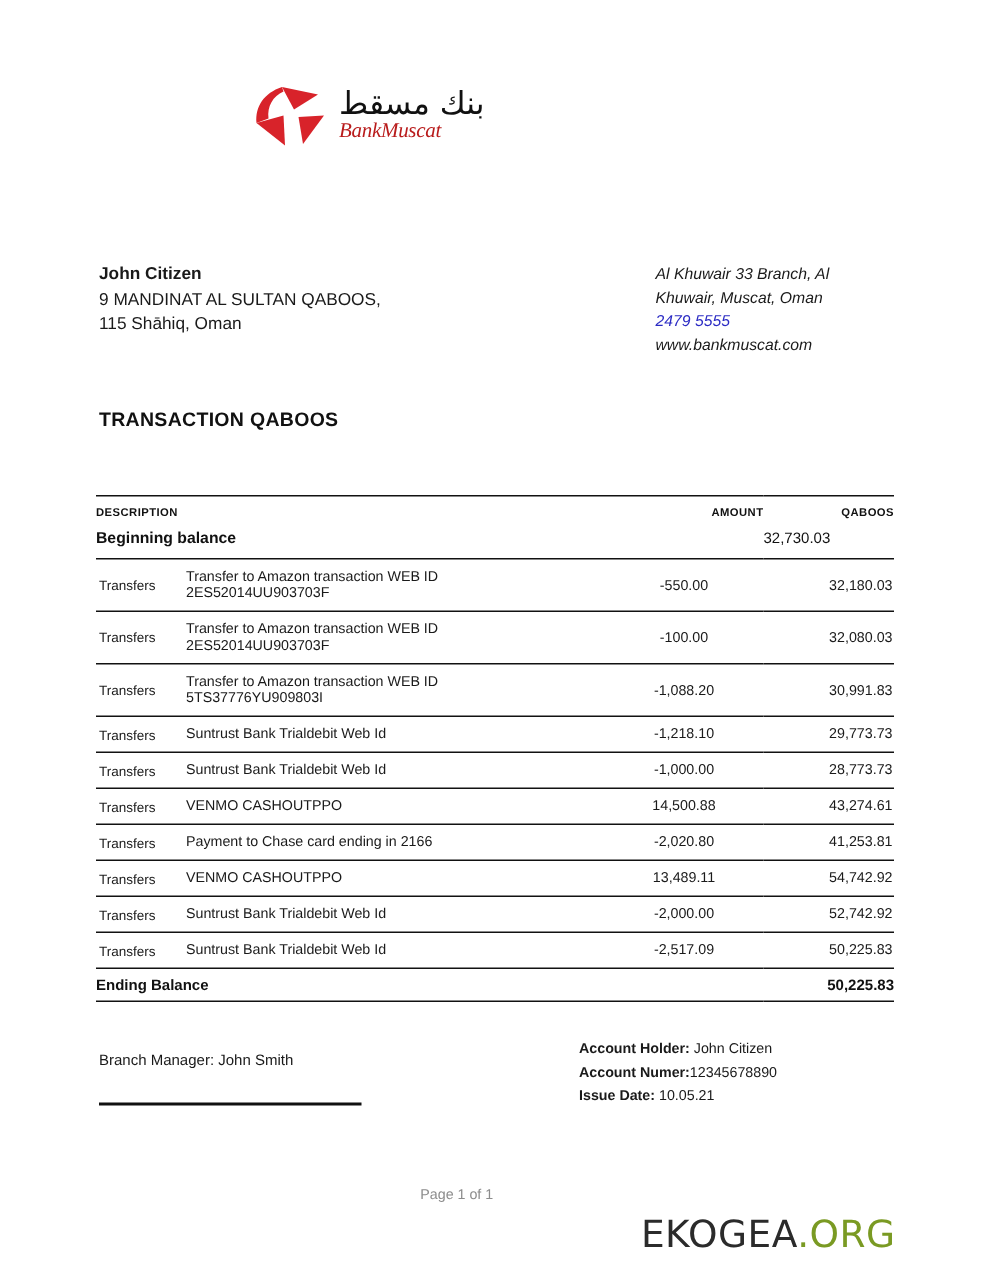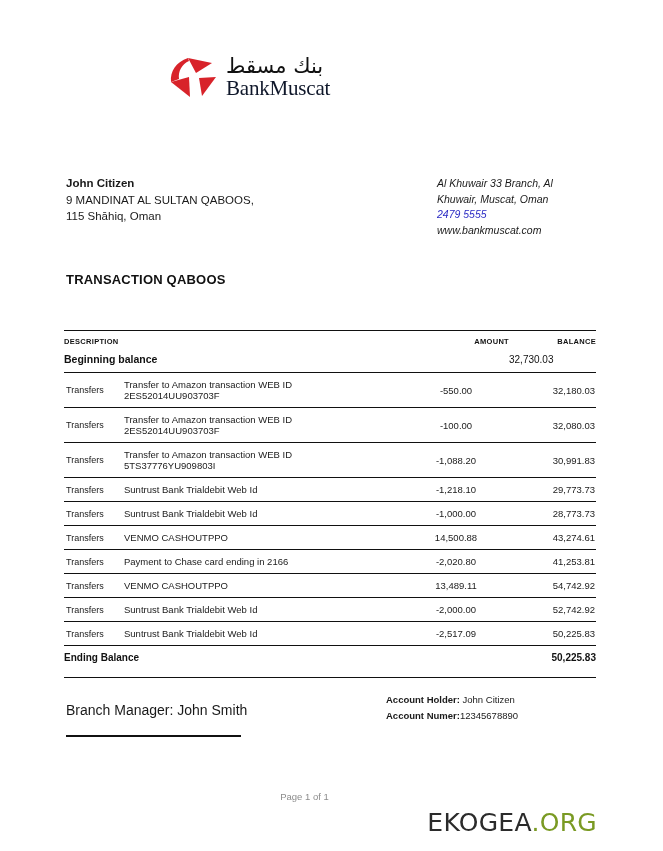--- a/index.html
+++ b/index.html
@@ -43,23 +43,24 @@
   .logo-arabic {
     font-family: "DejaVu Sans", sans-serif;
     font-size: 21px;
     letter-spacing: 1px;
     color: #111111;
     direction: rtl;
     margin-bottom: 1px;
   }
   .logo-latin {
     font-family: "Liberation Serif", serif;
-    font-size: 21px;
-    color: #0f172a;
+    font-size: 14px;
+    color: #b91c1c;
     letter-spacing: -0.2px;
+    font-style: italic;
   }
 
   
   .customer-block {
     position: absolute;
     left: 66px;
     top: 175px;
     font-size: 11.5px;
     line-height: 16.5px;
     color: #1a1a1a;
@@ -165,31 +166,31 @@
     display: block;
   }
 
   tr.end-row {
     border-top: 1.6px solid #111111;
     border-bottom: 1.6px solid #111111;
   }
   tr.end-row td {
     font-size: 10px;
     font-weight: bold;
-    padding: 6px 0 14px 0;
+    padding: 6px 0 4px 0;
     color: #111111;
   }
   tr.end-row td.r { text-align: right; }
 
   
   .branch-manager {
     position: absolute;
     left: 66px;
     top: 702px;
-    font-size: 14px;
+    font-size: 10px;
     color: #1a1a1a;
   }
   .sig-line {
     position: absolute;
     left: 66px;
     top: 735px;
     width: 175px;
     height: 2.4px;
     background: #111111;
   }
@@ -264,21 +265,21 @@
       <colgroup>
         <col class="col-cat">
         <col class="col-desc">
         <col class="col-amt">
         <col class="col-bal">
       </colgroup>
       <thead>
         <tr class="head-row">
           <th colspan="2">DESCRIPTION</th>
           <th class="r">AMOUNT</th>
-          <th class="r">BALANCE</th>
+          <th class="r">QABOOS</th>
         </tr>
       </thead>
       <tbody id="txn-body">
         <tr class="begin-row">
           <td colspan="2">Beginning balance</td>
           <td></td>
           <td class="r">32,730.03</td>
         </tr>
       <tr class="txn-row">
             <td class="cat">Transfers</td>
@@ -354,20 +355,23 @@
   <div class="branch-manager">Branch Manager: John Smith</div>
   <div class="sig-line"></div>
 
   <div class="account-summary">
     <div>
       <span class="lbl">Account Holder:</span><span> John Citizen</span>
     </div>
     <div>
       <span class="lbl">Account Numer:</span><span>12345678890</span>
     </div>
+    <div>
+      <span class="lbl">Issue Date:</span><span> 10.05.21</span>
+    </div>
   </div>
 
   <div class="page-num">Page 1 of 1</div>
 
   <div class="watermark">
     <span class="wm-dark">EKOGEA</span><span class="wm-green">.ORG</span>
   </div>
 
 </div>
 

